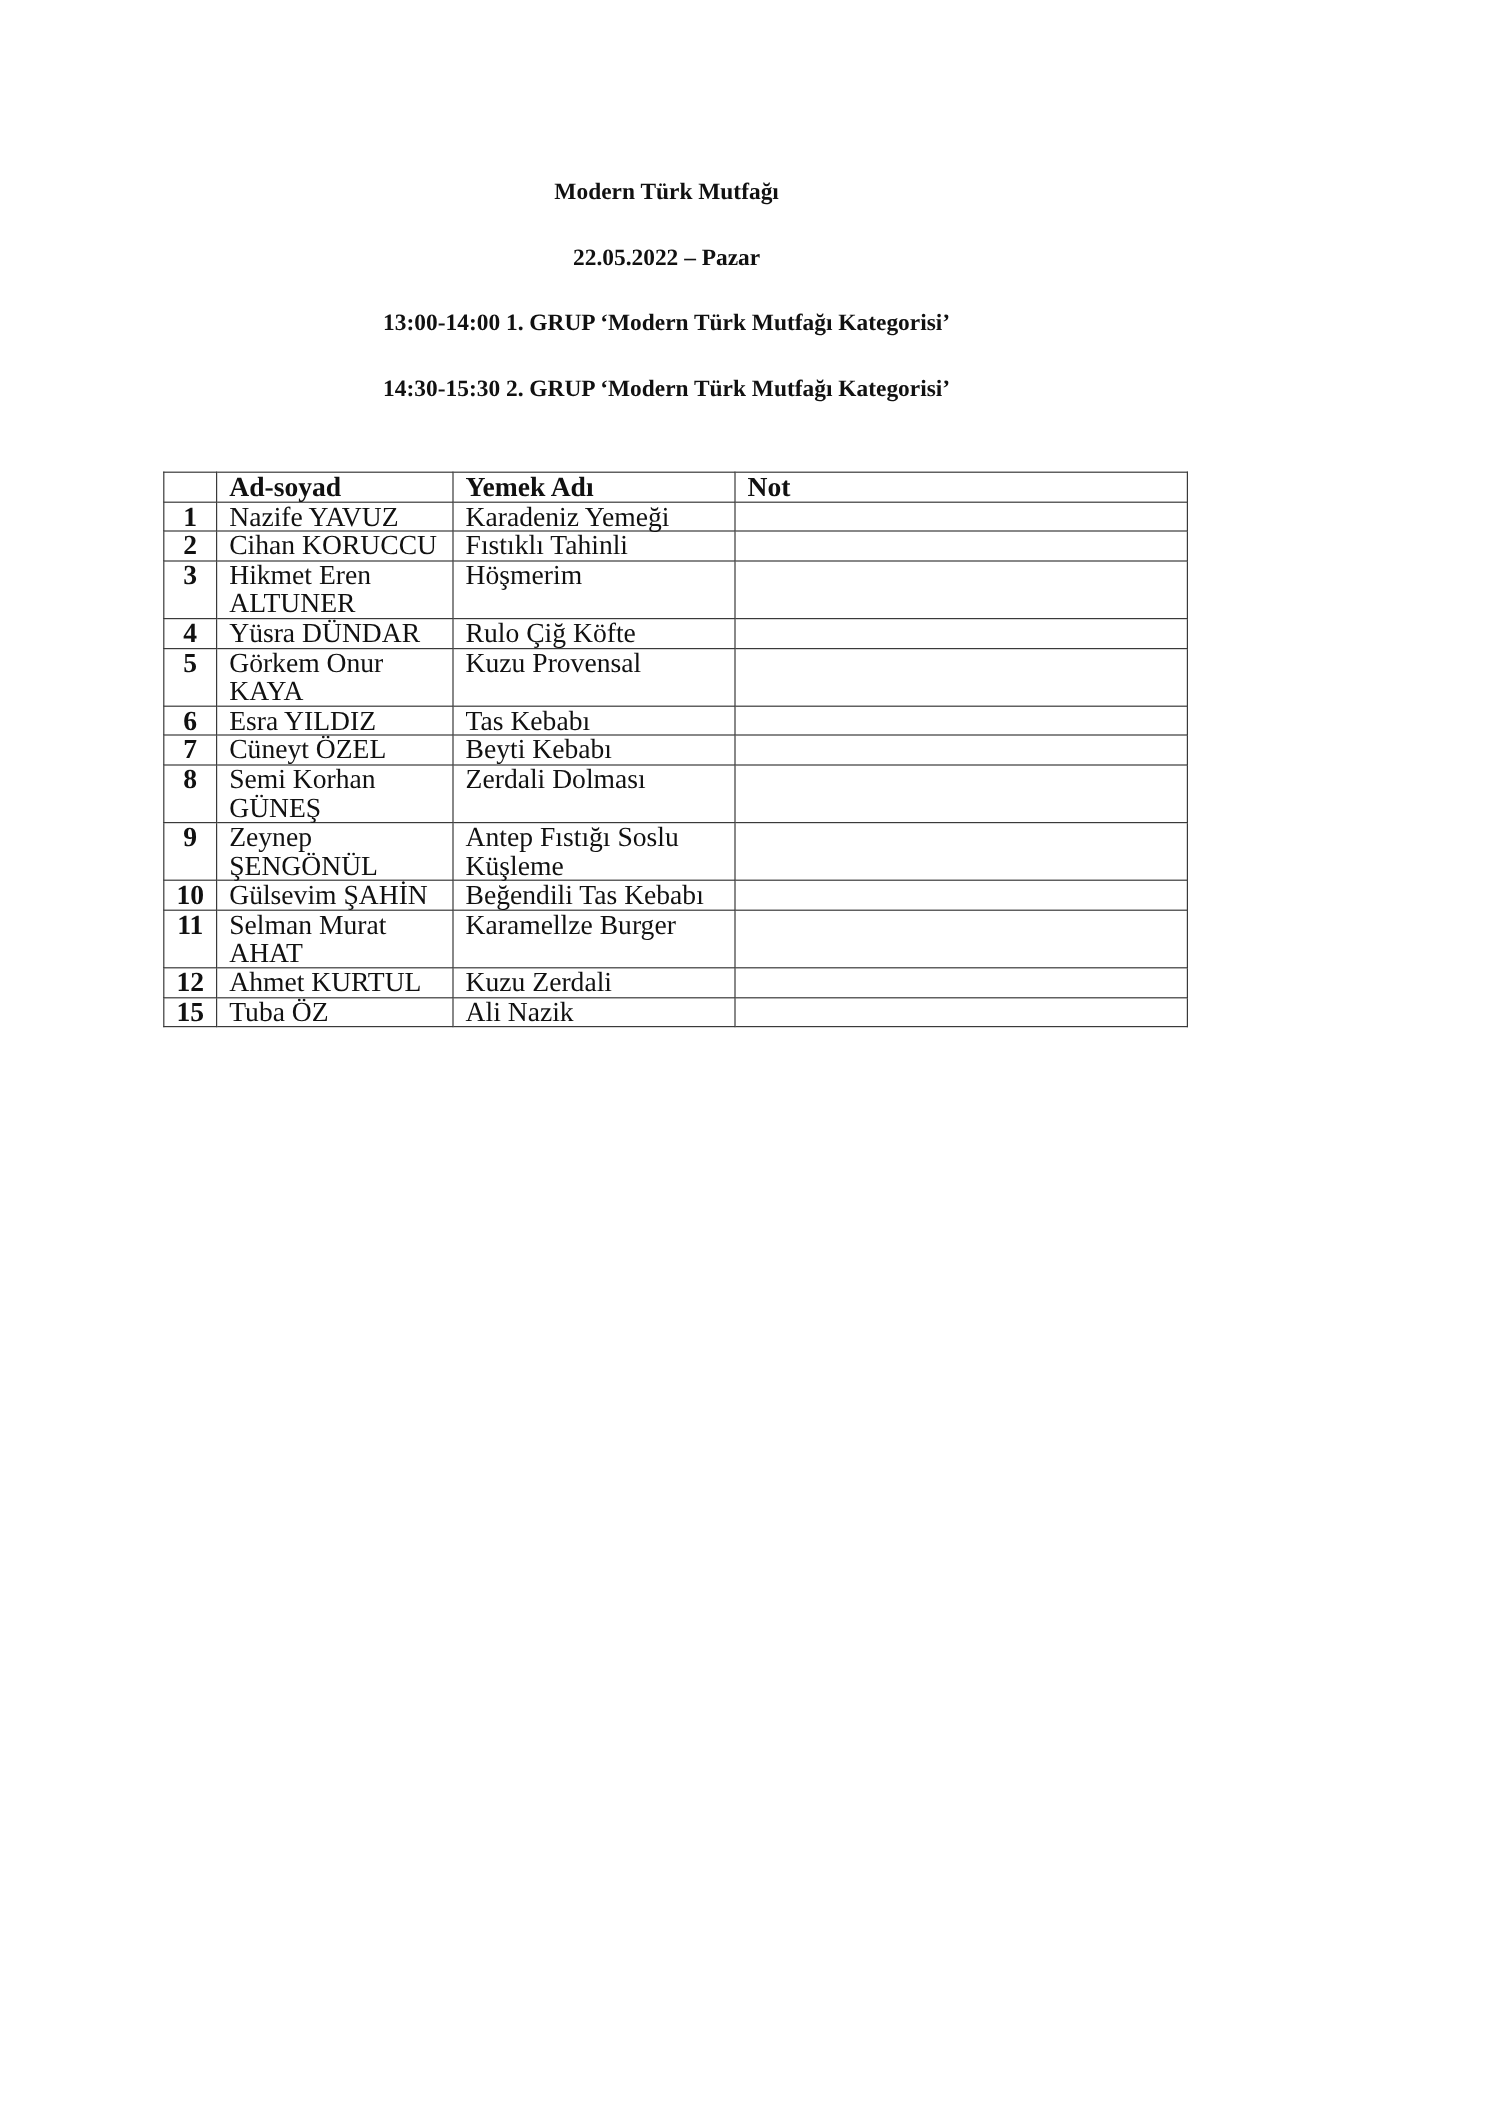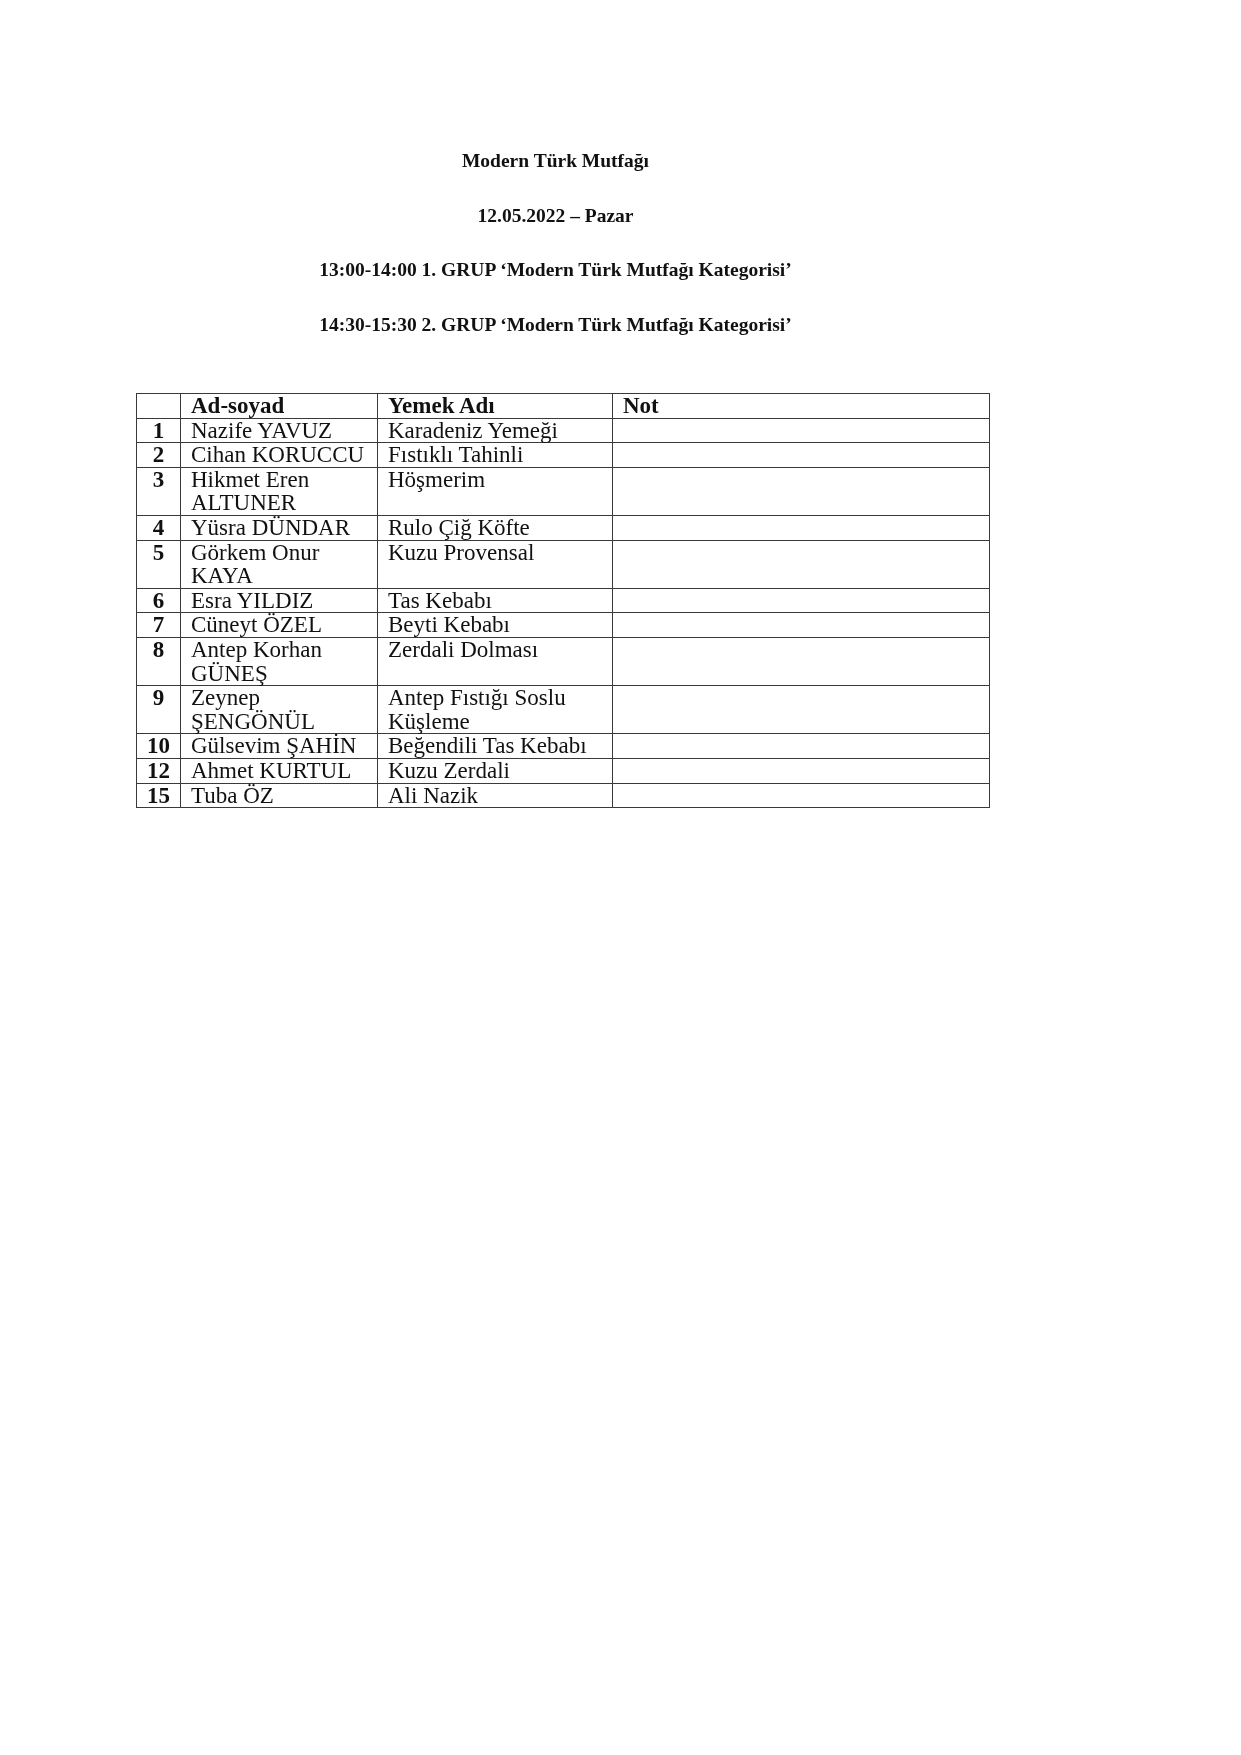--- a/index.html
+++ b/index.html
@@ -14,21 +14,21 @@
   table.roster th { font-weight: bold; }
   table.roster td.num { font-weight: bold; text-align: center; padding: 0 4px; }
   col.c-num { width: 44px; } col.c-name { width: 197px; }
   col.c-dish { width: 235px; } col.c-note { width: 377px; }
   .namecell { white-space: normal; }
 </style>
 </head>
 <body>
 
 <h1 class="heading" style="top:149px">Modern Türk Mutfağı</h1>
-<p class="heading" style="top:204px">12.05.2022 – Pazar</p>
+<p class="heading" style="top:204px">22.05.2022 – Pazar</p>
 <p class="heading" style="top:258px">13:00-14:00 1. GRUP ‘Modern Türk Mutfağı Kategorisi’</p>
 <p class="heading" style="top:313px">14:30-15:30 2. GRUP ‘Modern Türk Mutfağı Kategorisi’</p>
 
 <table class="roster">
   <colgroup>
       <col class="c-num">
       <col class="c-name">
       <col class="c-dish">
       <col class="c-note">
     </colgroup>
@@ -78,34 +78,40 @@
         <td></td>
       </tr>
     <tr>
         <td class="num">7</td>
         <td class="namecell">Cüneyt ÖZEL</td>
         <td>Beyti Kebabı</td>
         <td></td>
       </tr>
     <tr>
         <td class="num">8</td>
-        <td class="namecell">Antep Korhan GÜNEŞ</td>
+        <td class="namecell">Semi Korhan GÜNEŞ</td>
         <td>Zerdali Dolması</td>
         <td></td>
       </tr>
     <tr>
         <td class="num">9</td>
         <td class="namecell">Zeynep ŞENGÖNÜL</td>
         <td>Antep Fıstığı Soslu Küşleme</td>
         <td></td>
       </tr>
     <tr>
         <td class="num">10</td>
         <td class="namecell">Gülsevim ŞAHİN</td>
         <td>Beğendili Tas Kebabı</td>
+        <td></td>
+      </tr>
+    <tr>
+        <td class="num">11</td>
+        <td class="namecell">Selman Murat AHAT</td>
+        <td>Karamellze Burger</td>
         <td></td>
       </tr>
     <tr>
         <td class="num">12</td>
         <td class="namecell">Ahmet KURTUL</td>
         <td>Kuzu Zerdali</td>
         <td></td>
       </tr>
     <tr>
         <td class="num">15</td>

